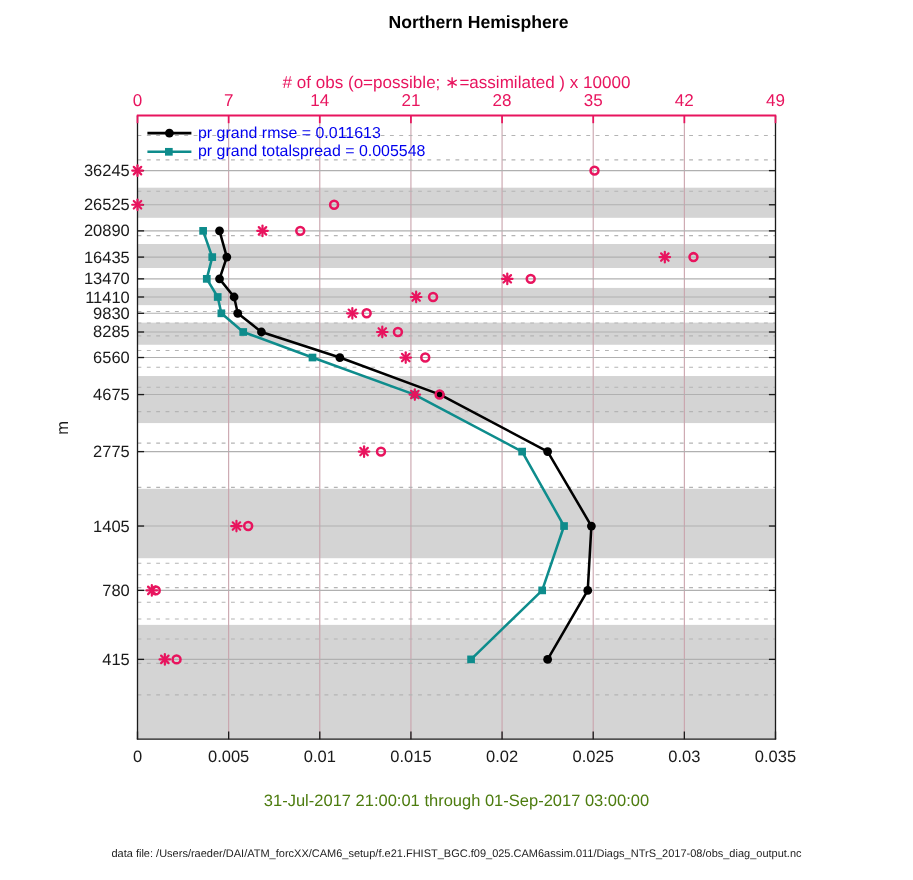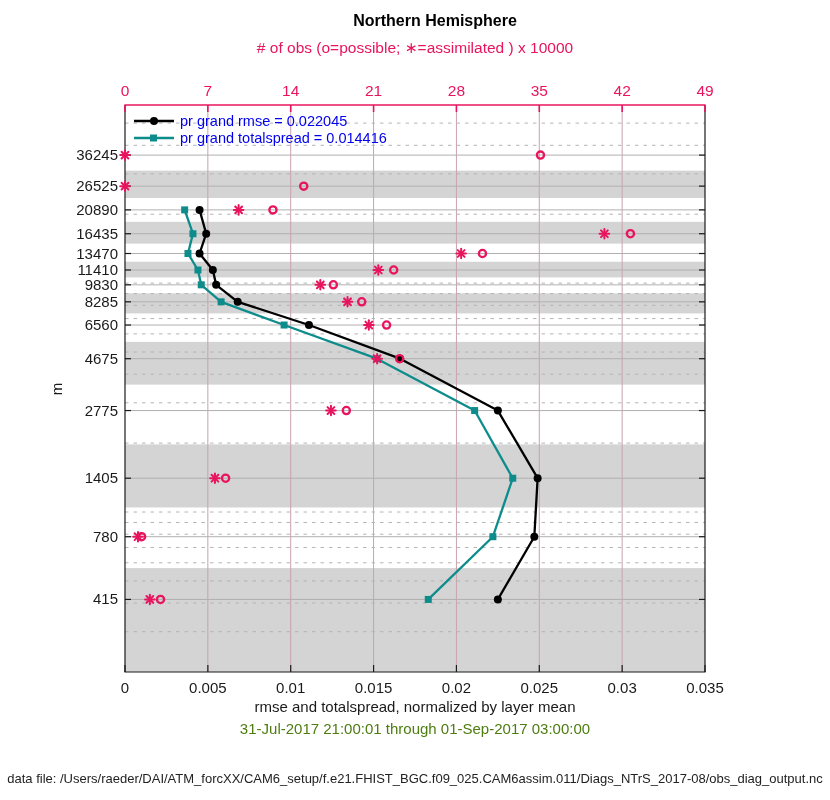--- a/index.html
+++ b/index.html
@@ -7,34 +7,34 @@
     position:relative;width:830px;height:800px;background:#fff;
     font-family:"Liberation Sans",sans-serif;overflow:hidden;
   }
   .title1,.title2{
     position:absolute;left:0;right:0;text-align:center;
     font-weight:bold;font-size:16px;color:#000;
   }
   .title1{top:12px;margin-left:40px;}
   .title2{top:33px;}
   .obs-label{
-    position:absolute;left:0;right:0;top:39px;text-align:center;
+    position:absolute;left:0;right:0;top:66px;text-align:center;
     font-size:15.5px;color:#e8145e;
   }
   .xlabel{
     position:absolute;left:0;right:0;top:698px;text-align:center;
     font-size:15px;color:#1a1a1a;
   }
   .timespan{
     position:absolute;left:0;right:0;top:720px;text-align:center;
     font-size:15px;color:#4d7c0f;
   }
   .datafile{
     position:absolute;left:0;right:0;top:771px;text-align:center;
-    font-size:13px;color:#222;
+    font-size:10px;color:#222;
   }
   .legend{
     position:absolute;left:133px;top:112px;
   }
   .legend-row{display:flex;align-items:center;height:17px;}
   .legend-row svg{flex:0 0 auto;margin-right:5px;}
   .legend-label{font-size:14.5px;color:#0000ee;white-space:nowrap;}
   svg.chart{position:absolute;left:0;top:0;}
   svg text{font-family:"Liberation Sans",sans-serif;}
 </style>
@@ -271,27 +271,26 @@
       <line x1="146.46354285714287" y1="602.8298274548318" x2="153.25074285714285" y2="596.0426274548319" stroke="#e8145e" stroke-width="2" stroke-linecap="round"></line>
       <circle cx="160.51020408163265" cy="599.4362274548319" r="3.6" fill="none" stroke="#e8145e" stroke-width="2.3"></circle>
     </svg>
 
   <div class="legend">
     <div class="legend-row">
       <svg width="42" height="12">
         <line x1="1" y1="6" x2="41" y2="6" stroke="#000000" stroke-width="2.4"></line>
         <circle cx="21" cy="6" r="4" fill="#000000"></circle>
       </svg>
-      <span class="legend-label">pr grand rmse = 0.022045</span>
+      <span class="legend-label">pr grand rmse = 0.011613</span>
     </div>
     <div class="legend-row">
       <svg width="42" height="12">
         <line x1="1" y1="6" x2="41" y2="6" stroke="#0e8c8c" stroke-width="2.4"></line>
         <rect x="17" y="2.5" width="7" height="7" fill="#0e8c8c"></rect>
       </svg>
-      <span class="legend-label">pr grand totalspread = 0.014416</span>
+      <span class="legend-label">pr grand totalspread = 0.005548</span>
     </div>
   </div>
 
-  <div class="xlabel">rmse and totalspread, normalized by layer mean</div>
   <div class="timespan">31-Jul-2017 21:00:01 through 01-Sep-2017 03:00:00</div>
   <div class="datafile">data file: /Users/raeder/DAI/ATM_forcXX/CAM6_setup/f.e21.FHIST_BGC.f09_025.CAM6assim.011/Diags_NTrS_2017-08/obs_diag_output.nc</div>
 </div>
 
 </body></html>

